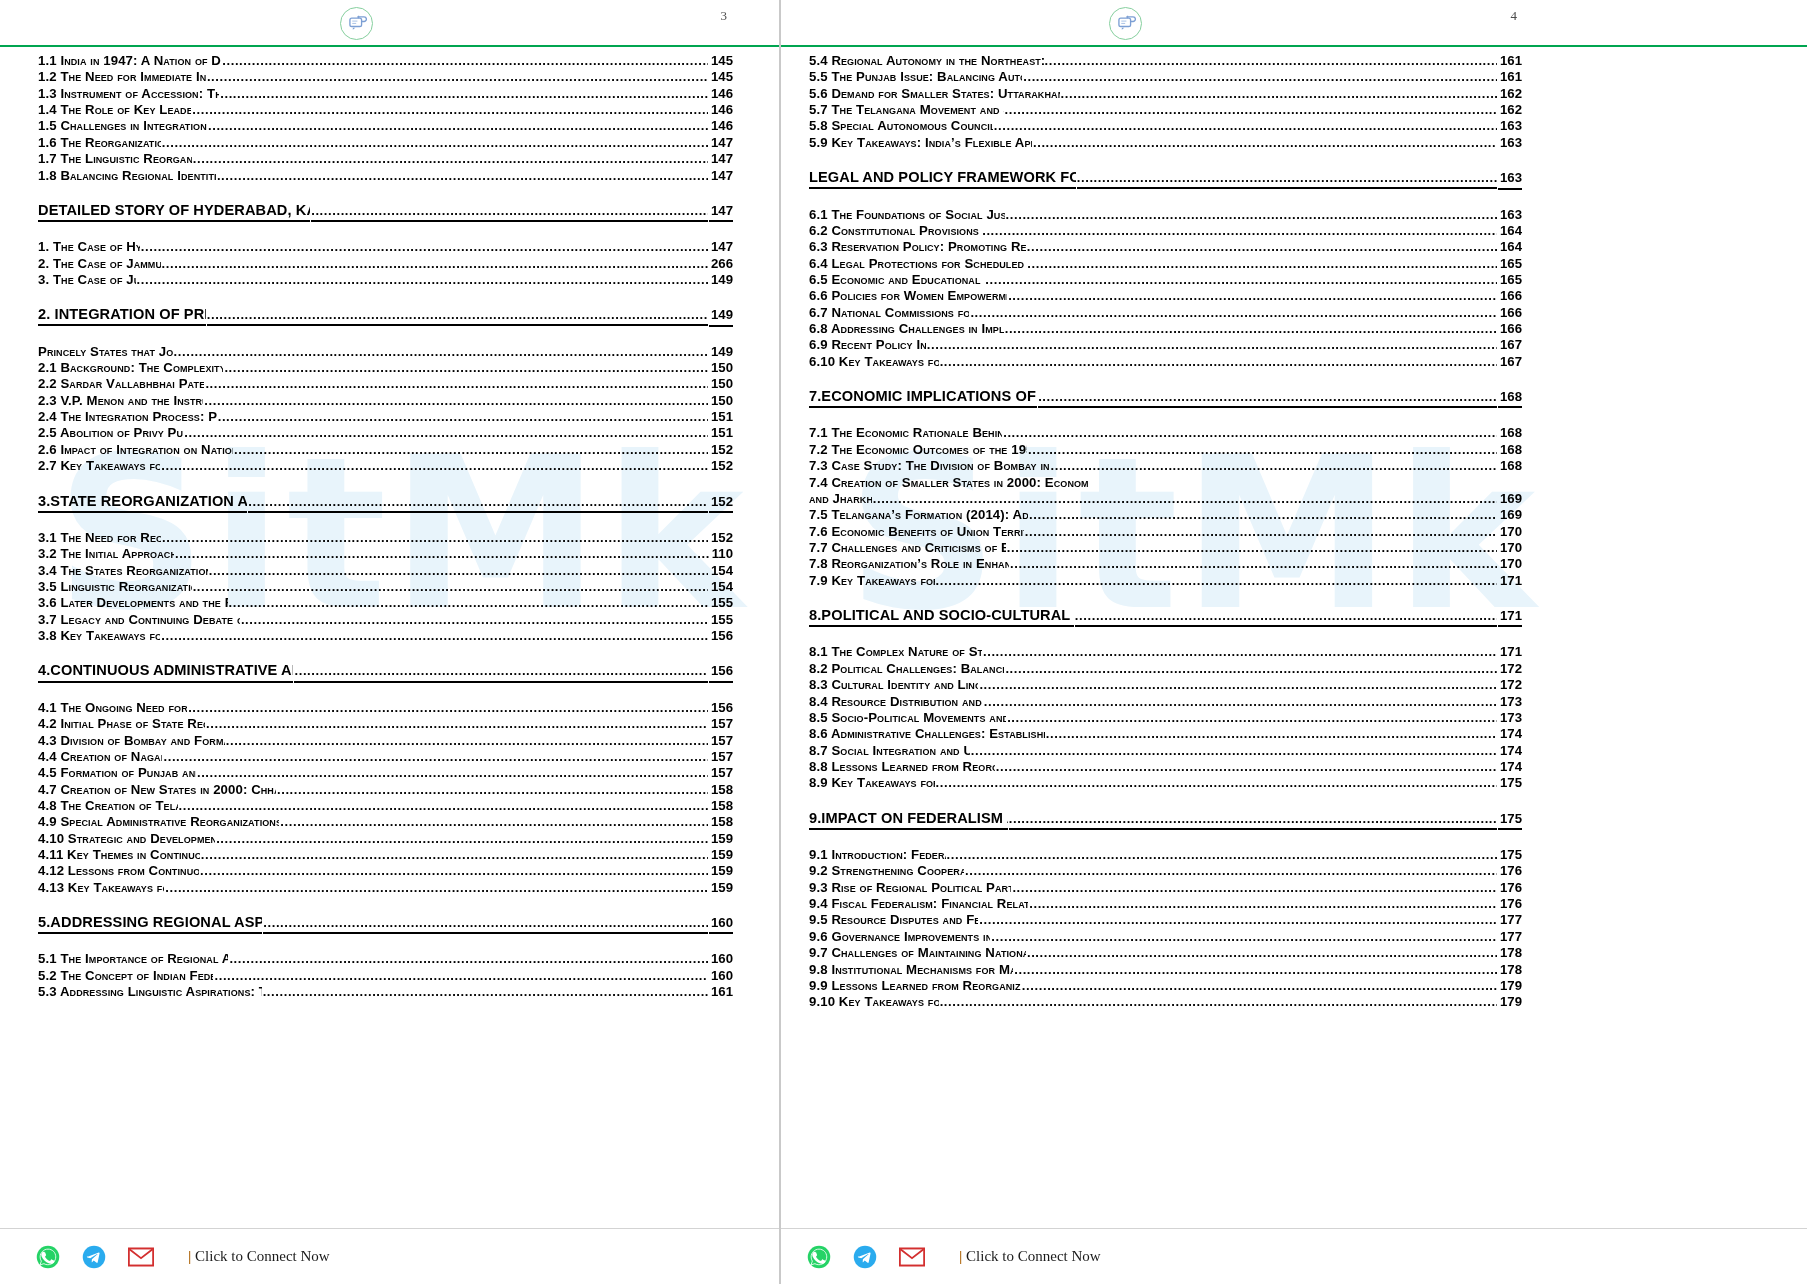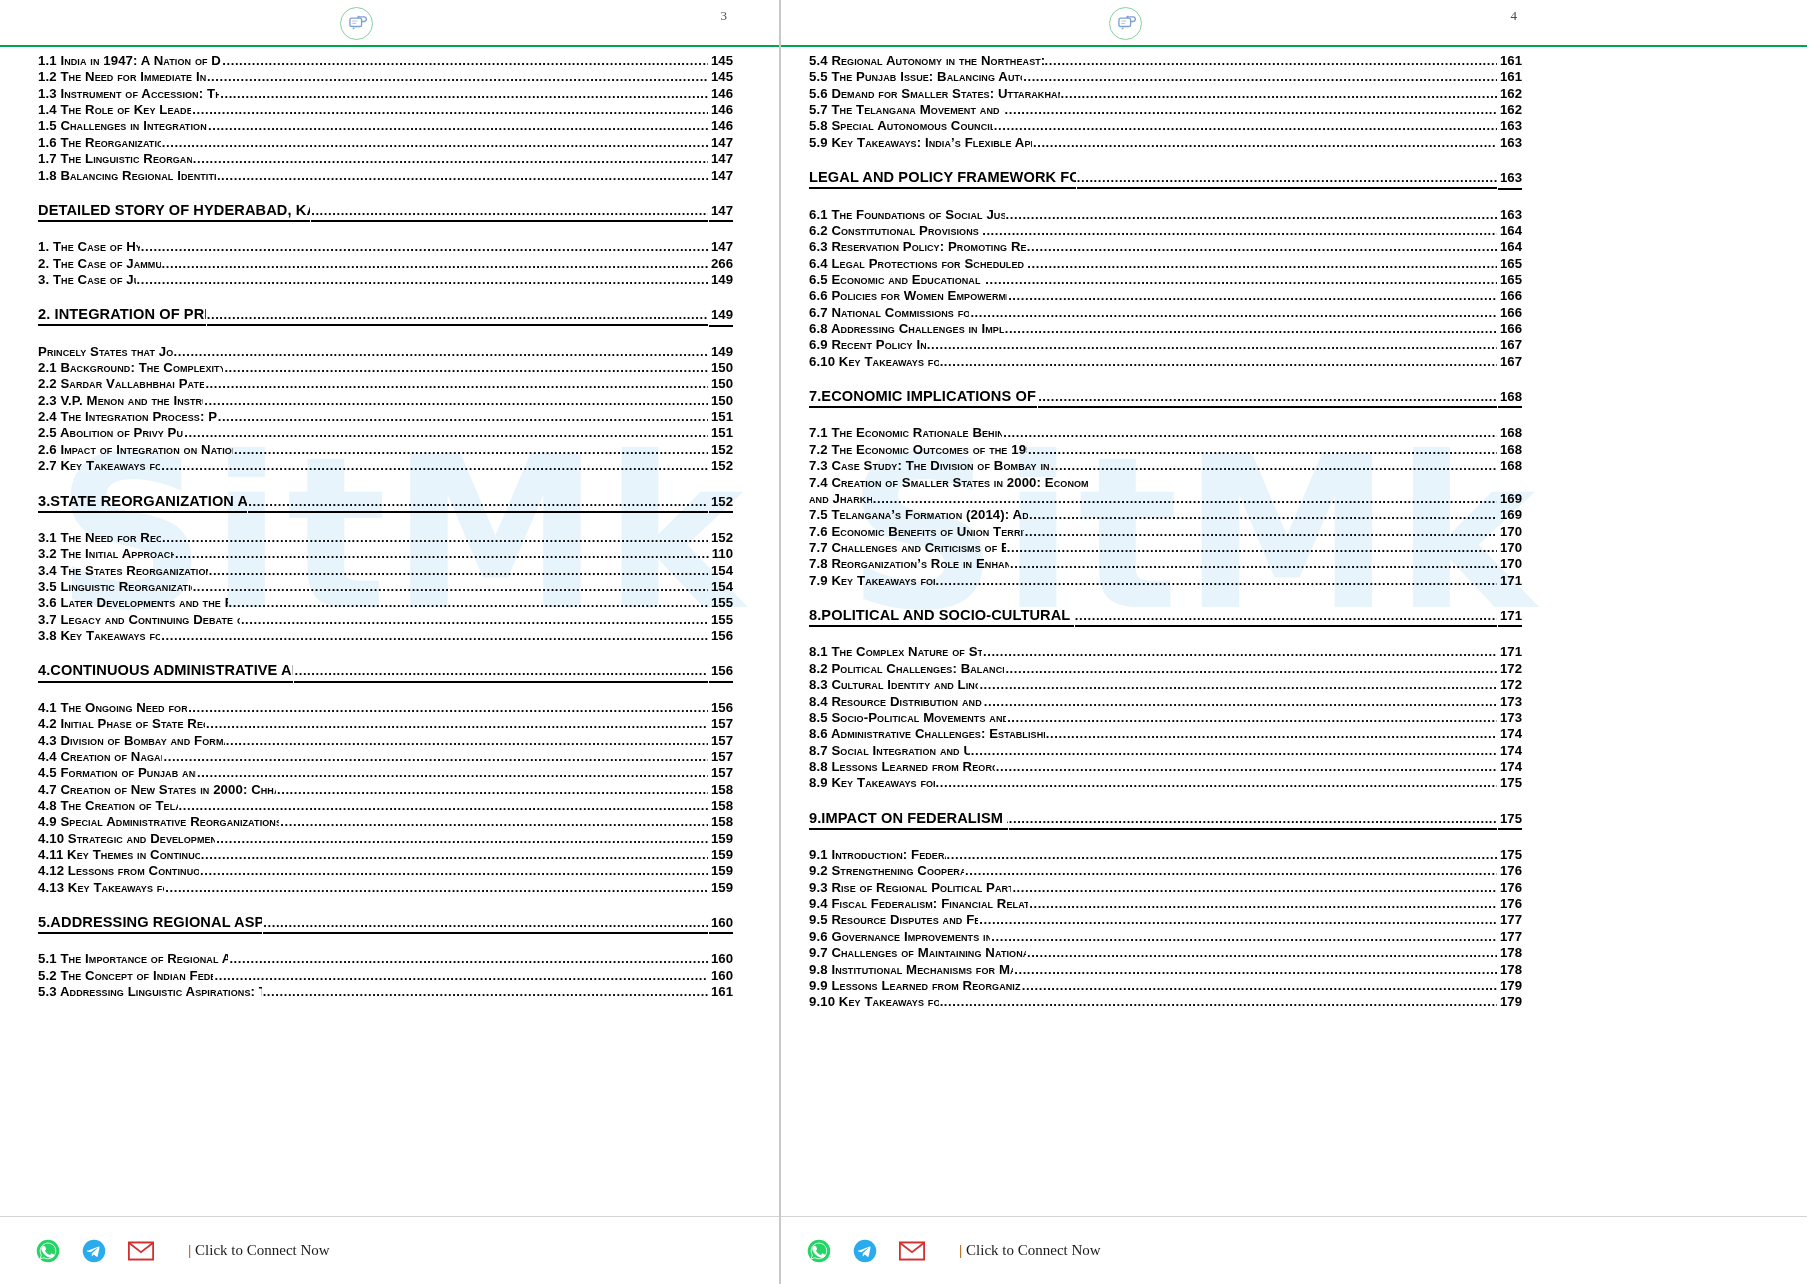--- a/index.html
+++ b/index.html
@@ -138,21 +138,21 @@
     padding-bottom: 1px;
   }
 
   .gap   { height: 17px; }
 
   
   .pg-footer {
     position: absolute;
     left: 0; bottom: 0;
     width: 100%;
-    height: 68px;
+    height: 56px;
     border-top: 1px solid #d3d3d3;
     display: flex;
     align-items: center;
     z-index: 3;
     background: #fff;
   }
   .page.left  .pg-footer { padding-left: 36px; }
   .page.right .pg-footer { padding-left: 26px; }
   .soc { display: flex; align-items: center; gap: 22px; }
   .soc svg { display: block; }

